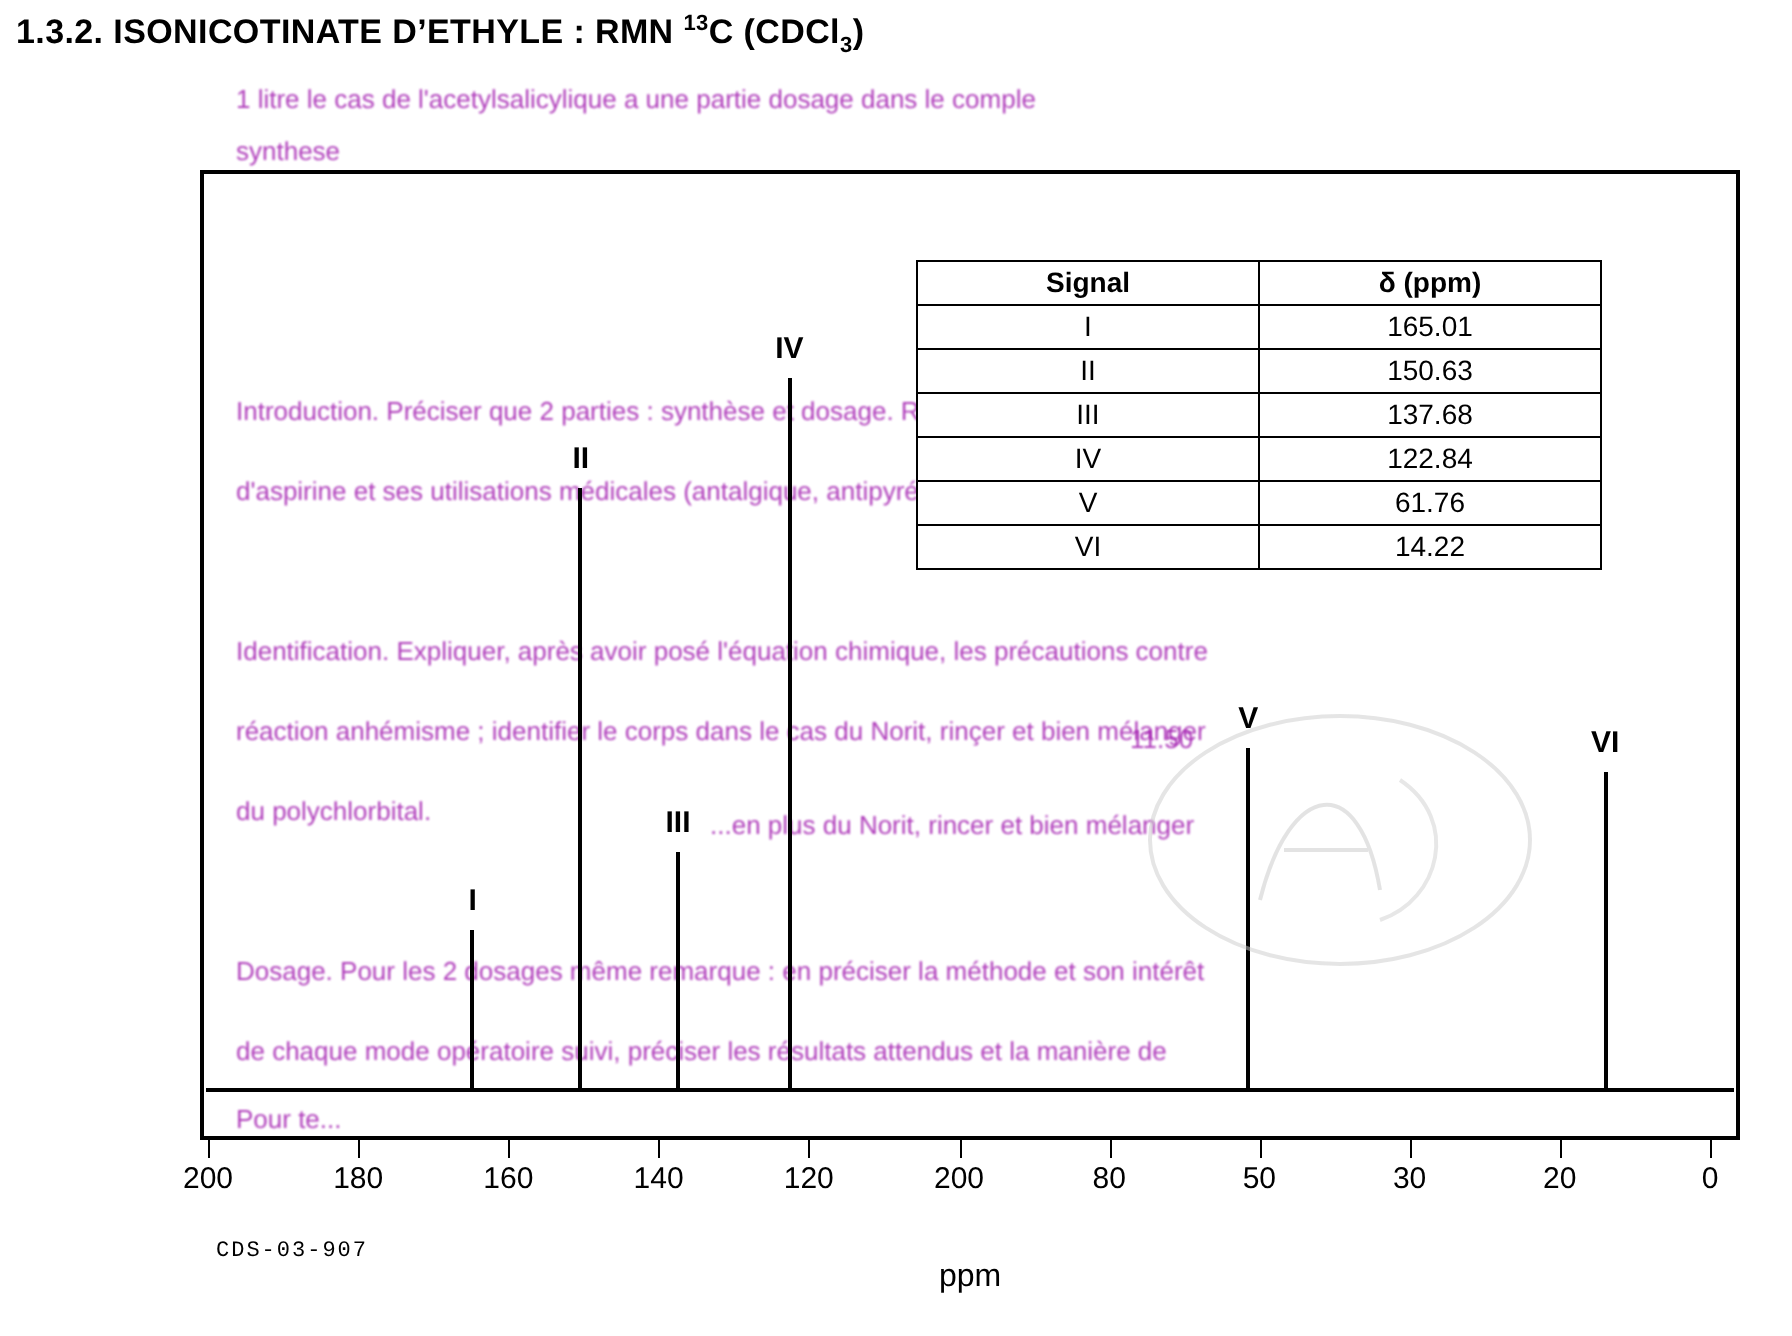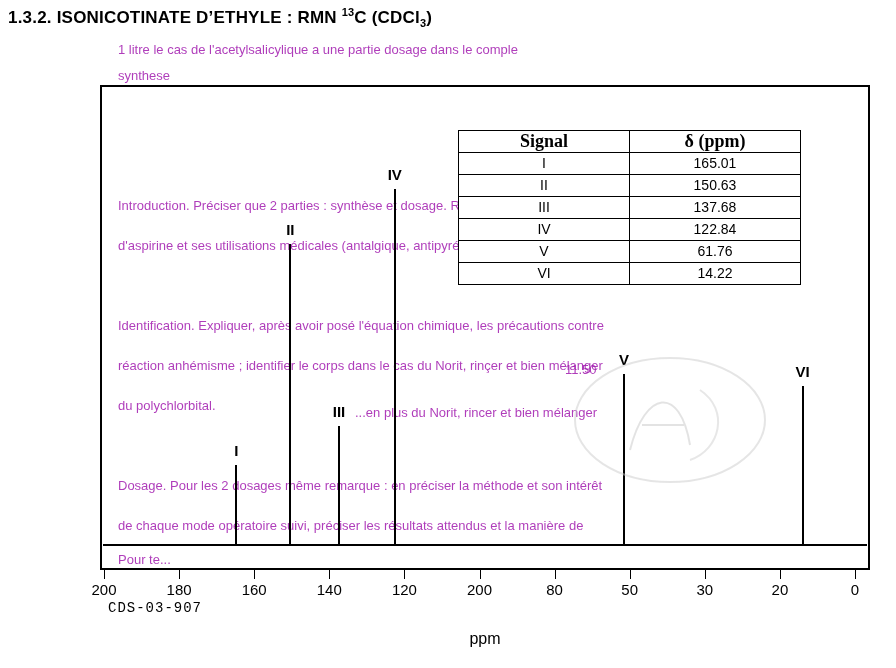--- a/index.html
+++ b/index.html
@@ -104,22 +104,22 @@
     position: absolute;
     left: 100px;
     top: 630px;
     width: 770px;
     text-align: center;
     font-size: 16px;
   }
   #code-label {
     position: absolute;
     left: 108px;
-    top: 600px;
-    font-size: 14px;
+    top: 620px;
+    font-size: 11px;
     font-family: "Liberation Mono", monospace;
     letter-spacing: 1px;
     text-align: center;
   }
   
   #signal-table {
     position: absolute;
     left: 458px;
     top: 130px;
     border-collapse: collapse;
@@ -129,22 +129,21 @@
   #signal-table th, #signal-table td {
     border: 1px solid #000;
     text-align: center;
     padding: 1px 10px;
     font-weight: normal;
     height: 19px;
     line-height: 19px;
   }
   #signal-table th {
     font-weight: bold;
-    font-size: 18px;
-    font-family: Liberation Serif, serif;
+    font-size: 14px;
   }
   #signal-table .col-signal { width: 150px; }
   #signal-table .col-delta { width: 150px; }
   
   #scribble {
     position: absolute;
     left: 560px;
     top: 330px;
     width: 220px;
     height: 180px;

